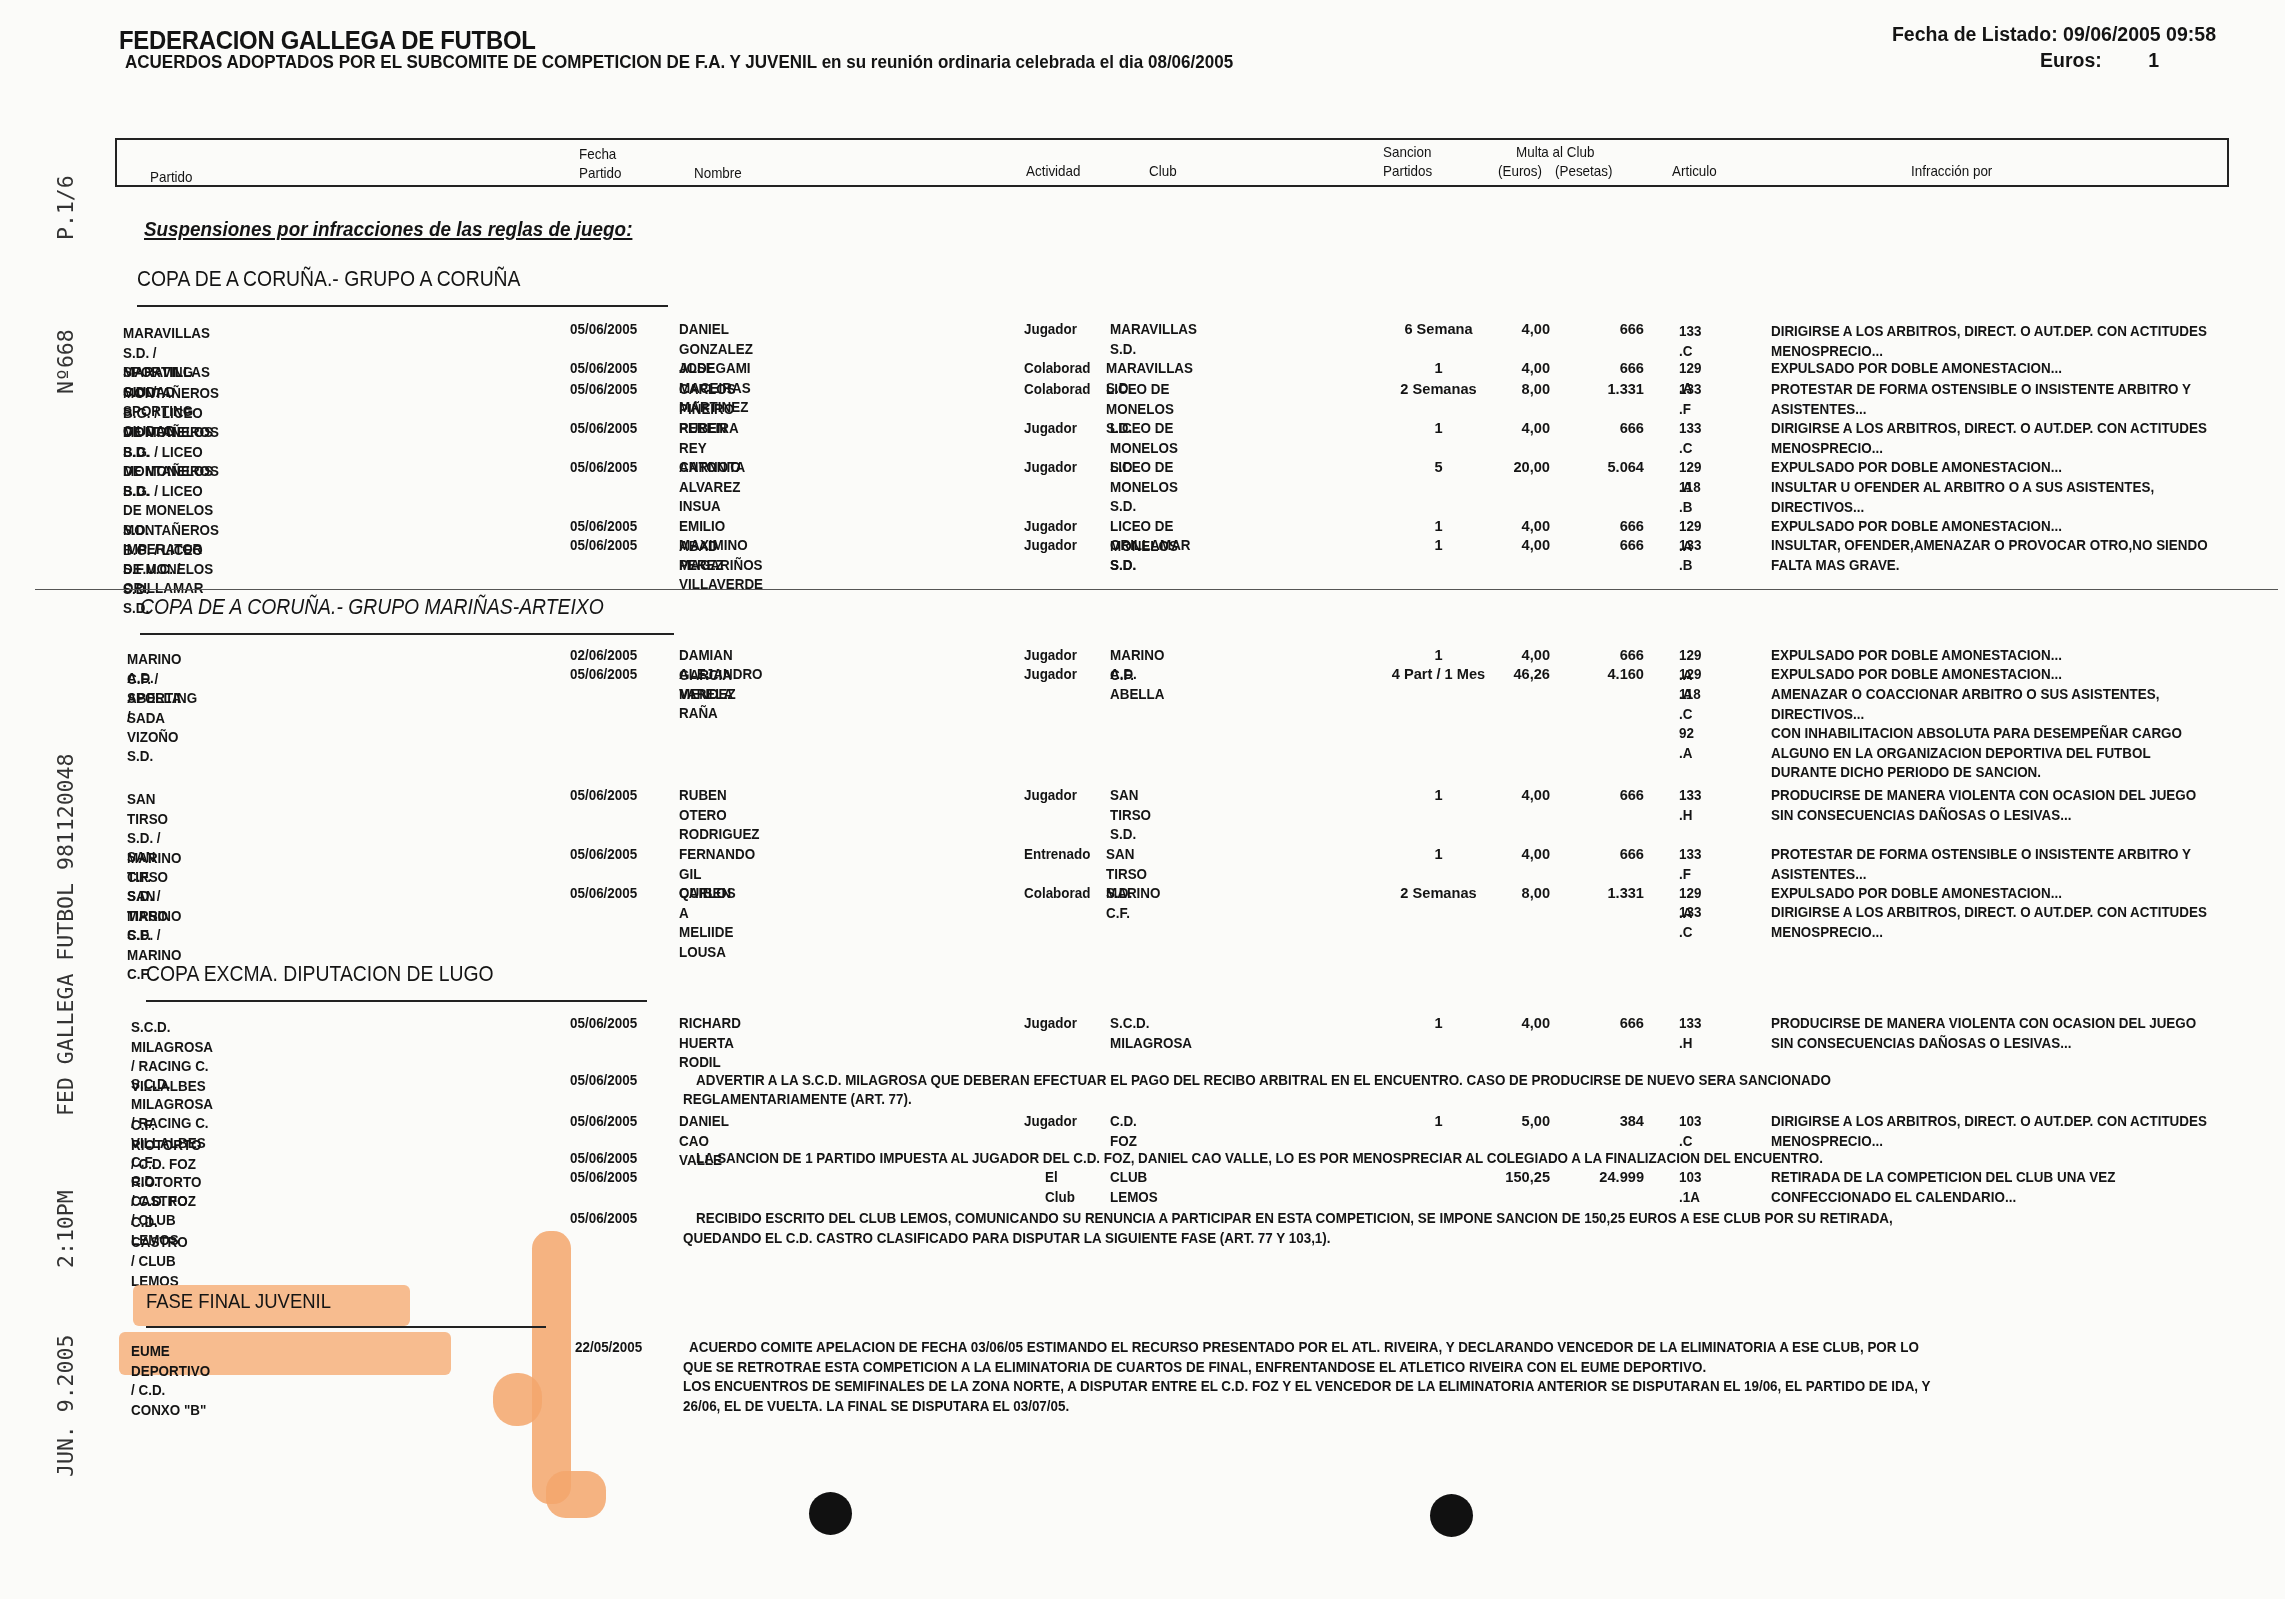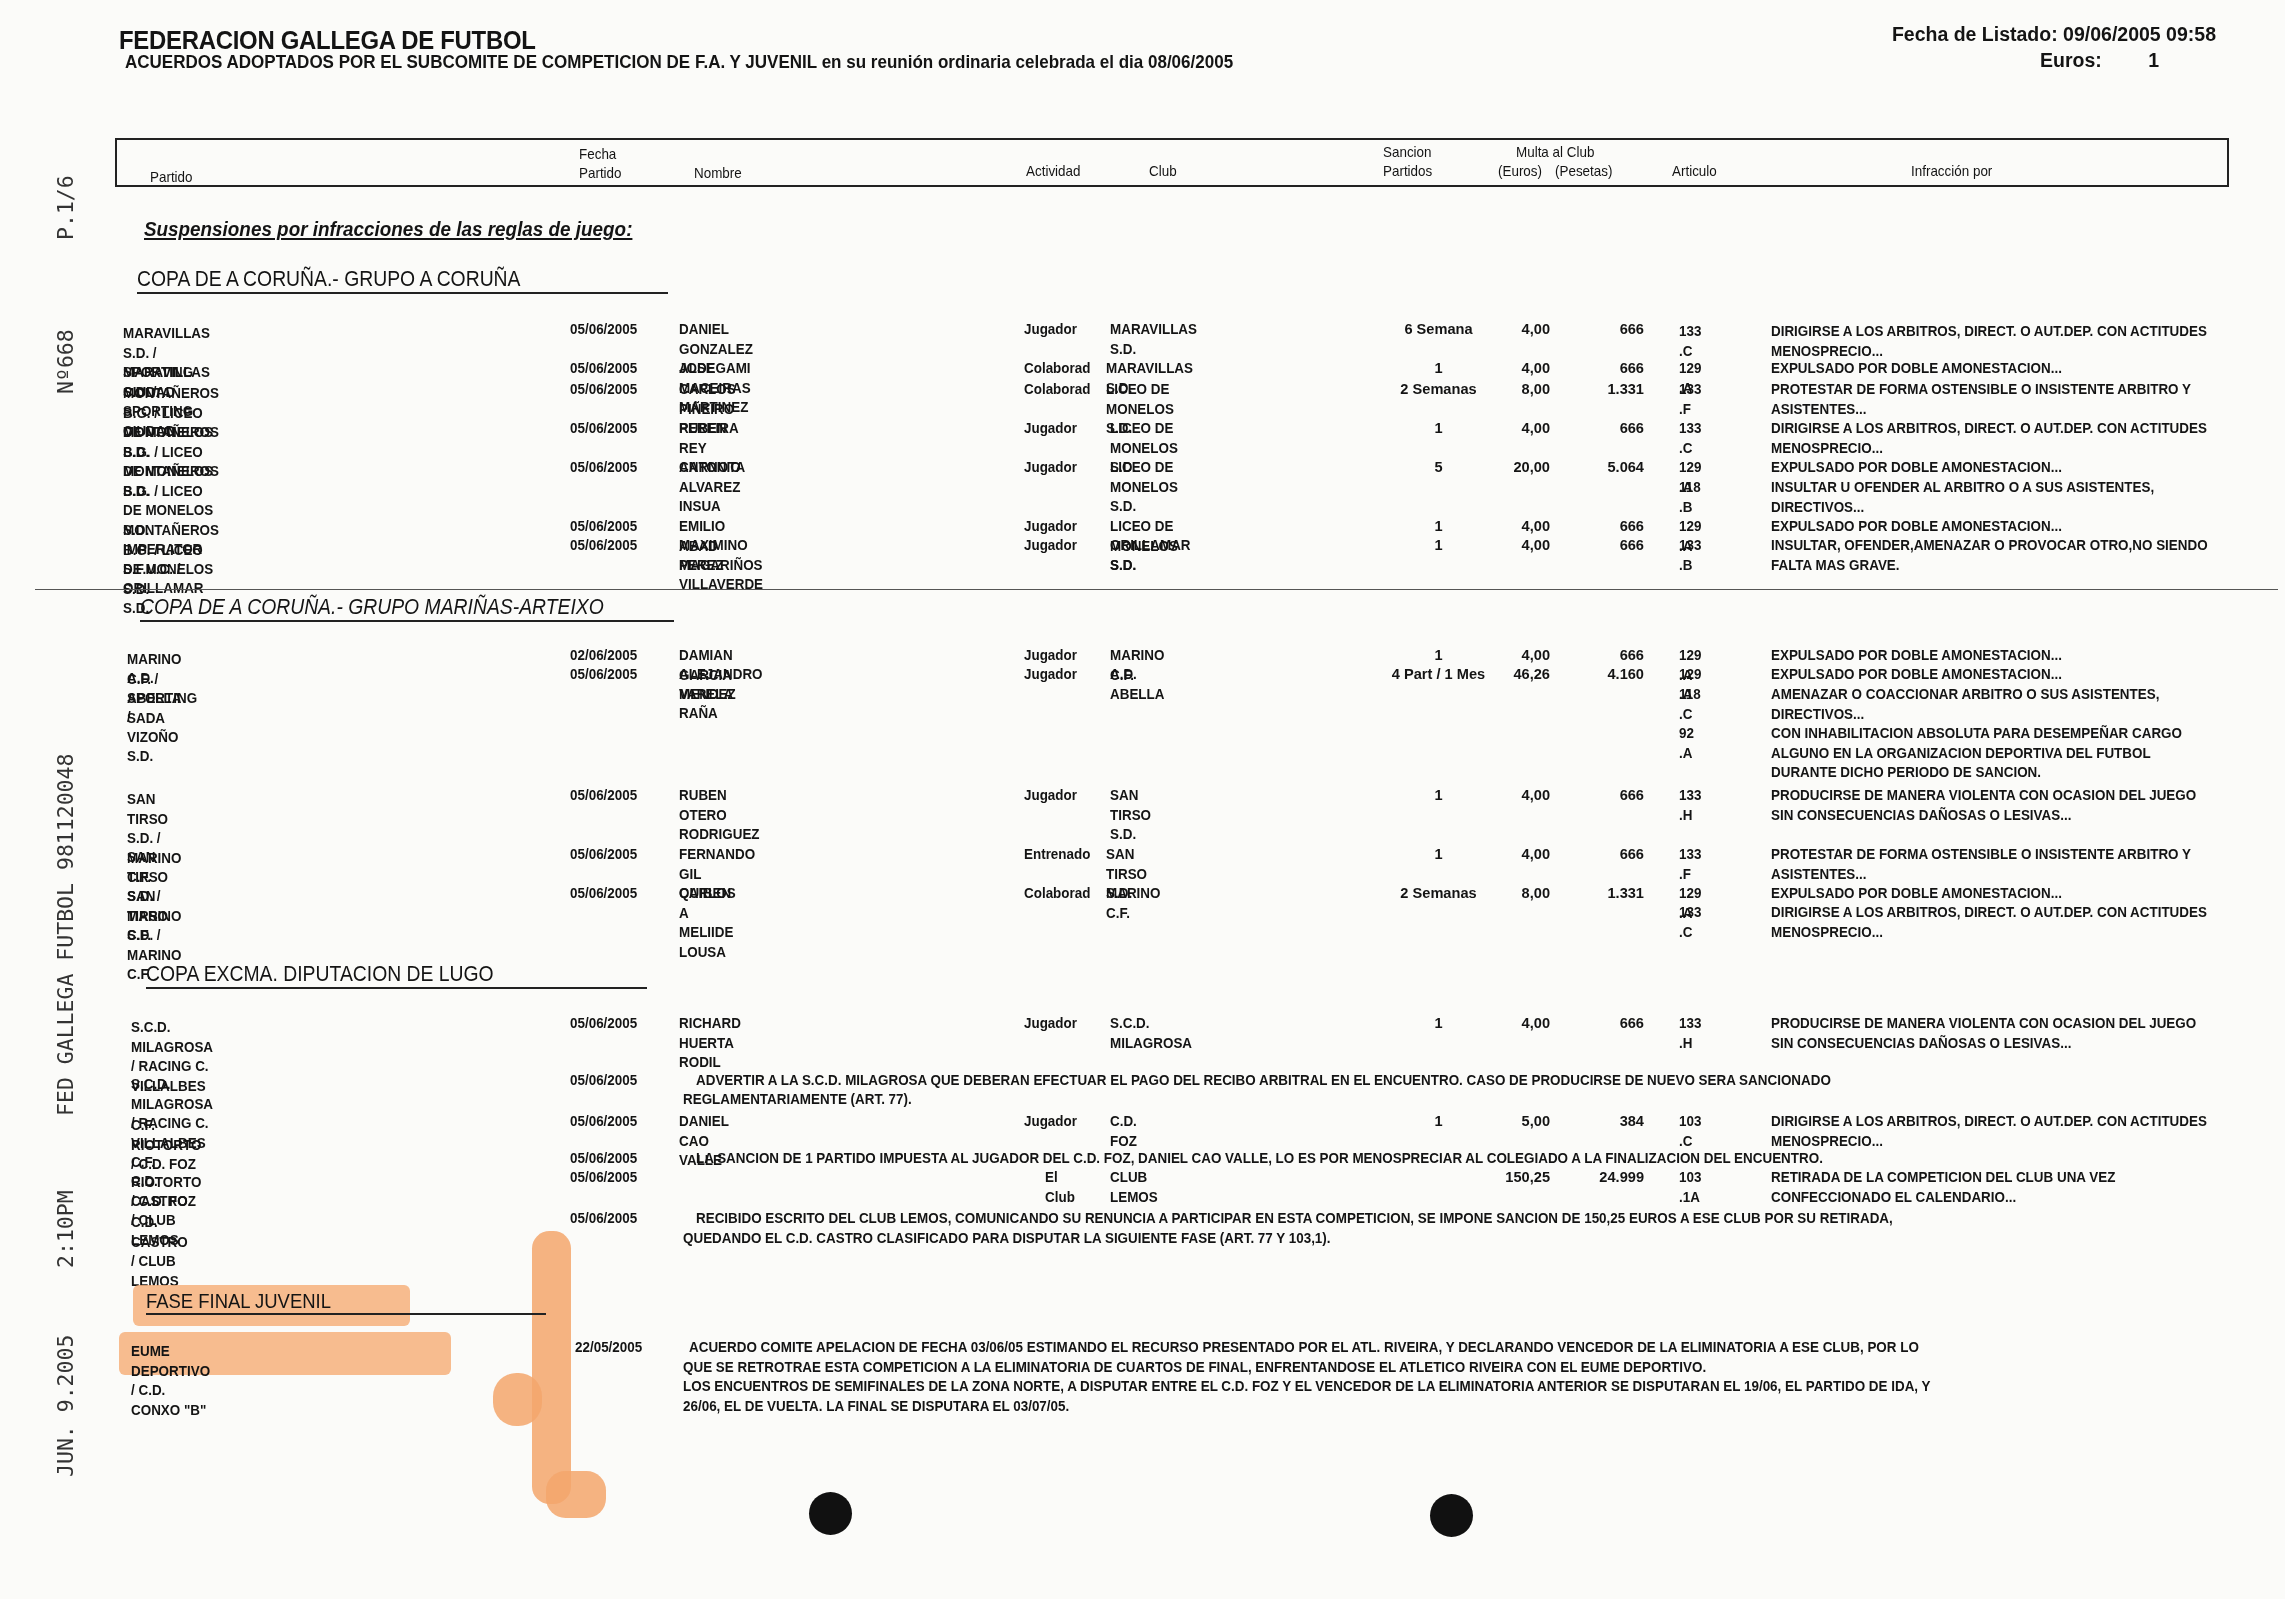--- a/index.html
+++ b/index.html
@@ -13,21 +13,21 @@
   .subtitle { font-size:18.5px; font-weight:bold; left:125px; top:51px; transform:scaleX(0.92); transform-origin:left top;}
   .meta { font-size:19.5px; font-weight:bold; right:70px; top:23.4px; text-align:right;}
   .pagina { font-size:19.5px; font-weight:bold; left:2040px; top:49px; }
   .pagina span { display:inline-block; }
   .hdrbox {
     position:absolute; left:115px; top:138px; width:2110px; height:45px;
     border:2px solid #222; border-left-width:2px; border-right-width:2.9px;
   }
   .hdr { font-size:14.6px; position:absolute; line-height:17.6px; transform:scaleX(0.92); transform-origin:left top; }
   .section-intro { left:144px; top:217px; font-size:20.5px; font-weight:bold; font-style:italic; text-decoration:underline; transform:scaleX(0.92); transform-origin:left top; }
-  .grp { font-size:21.5px; border-bottom:2px solid #222; padding-bottom:0; transform-origin:left top; }
+  .grp { font-size:21.5px; border-bottom:2px solid #222; padding-bottom:13px; transform-origin:left top; }
   .row { position:absolute; font-size:14.6px; font-weight:bold; line-height:19.5px; transform:scaleX(0.92); transform-origin:left top; }
   .num { text-align:right; }
   .infr { font-size:14.6px; font-weight:bold; line-height:19.5px; white-space:normal; width:476px; position:absolute; transform:scaleX(0.92); transform-origin:left top;}
   .divider { position:absolute; left:35px; width:2243px; height:1px; background:#555; top:589px; }
   .long { position:absolute; font-size:14.6px; font-weight:bold; line-height:19.5px; transform:scaleX(0.92); transform-origin:left top; white-space:nowrap;}
   .highlight { position:absolute; background:#f6b07c; opacity:0.85; border-radius:5.9px; }
   .side { position:absolute; left:53px; font-family:"DejaVu Sans Mono", monospace; font-size:21.5px; color:#333; transform-origin:left top; transform:rotate(-90deg); white-space:nowrap;}
   .hole { position:absolute; width:43px; height:43px; background:#111; border-radius:50%; }
   .stroke { position:absolute; background:#f3a66c; opacity:0.85; border-radius:17.6px; }
 </style>

